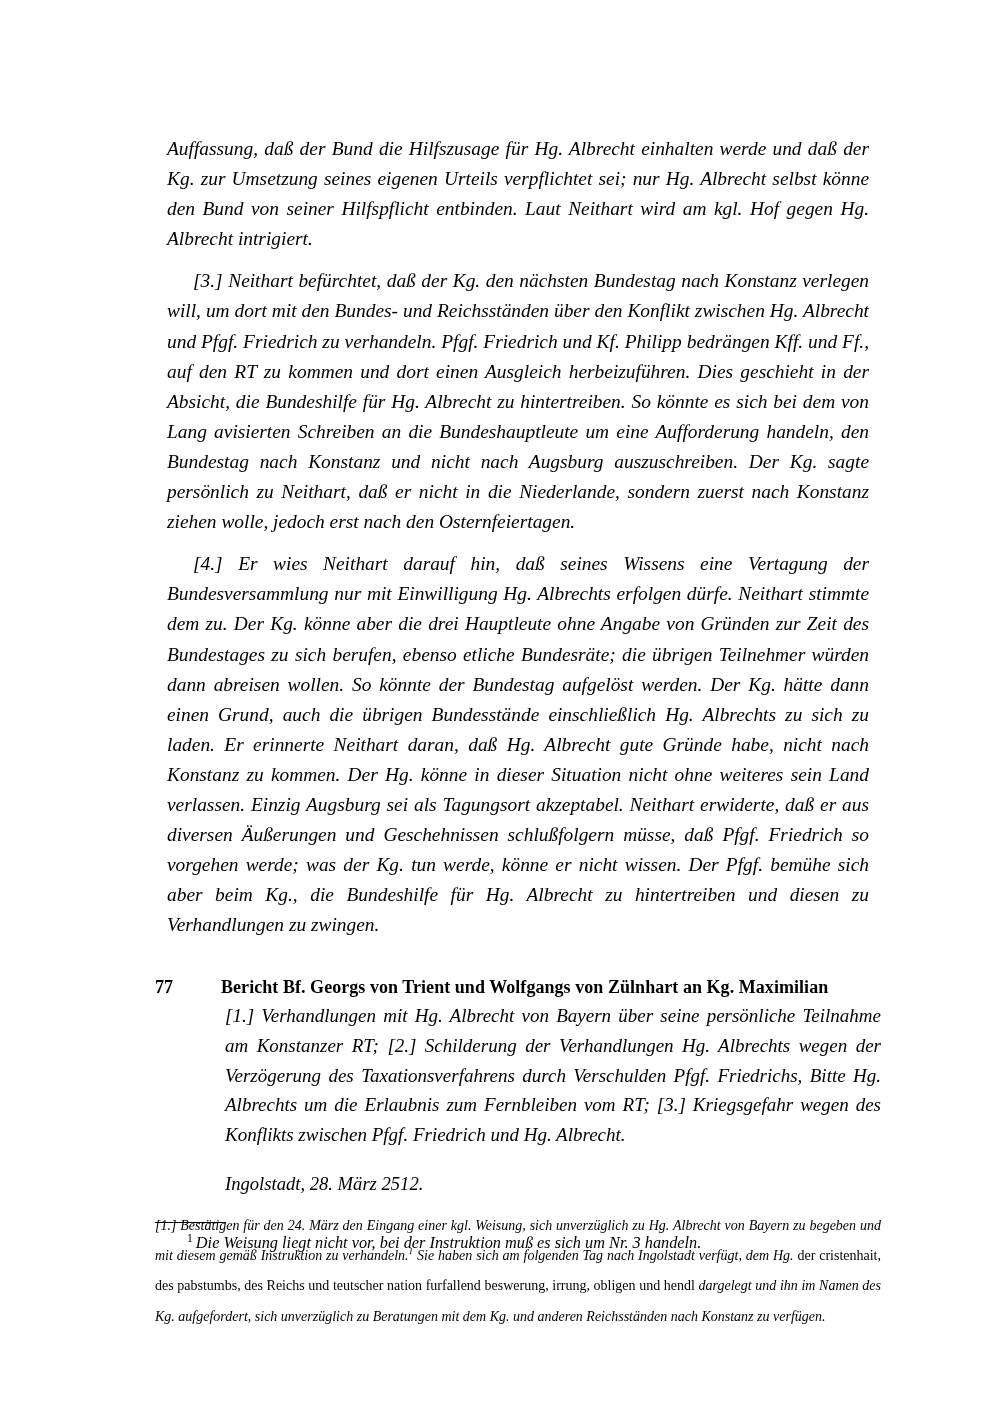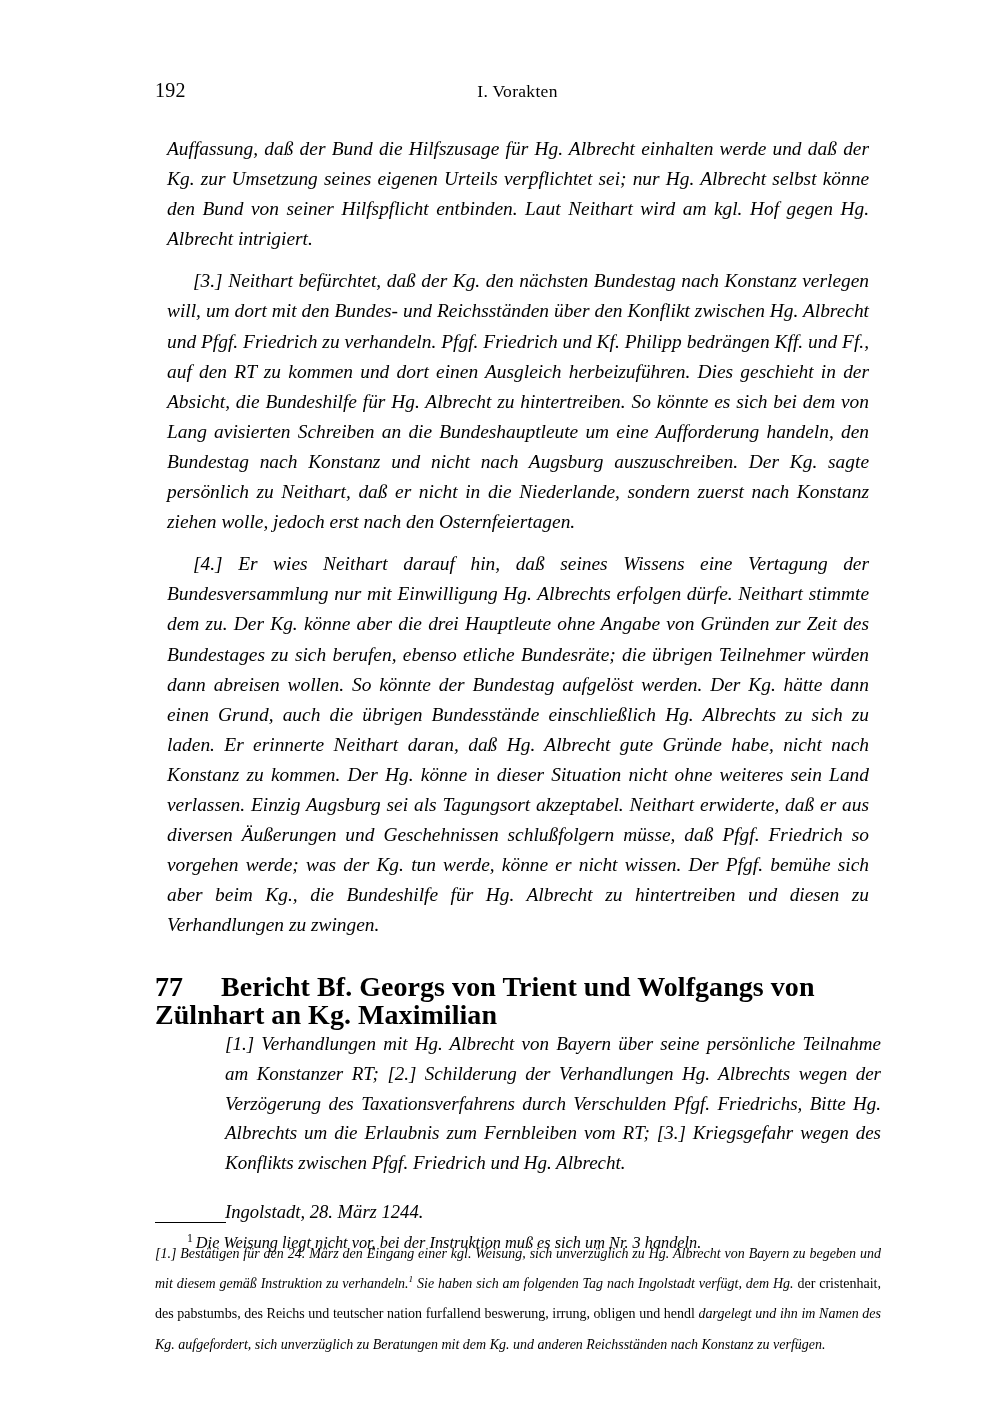--- a/index.html
+++ b/index.html
@@ -73,21 +73,21 @@
     margin-top: 0;
   }
 
   
   .doc-heading {
     position: relative;
     margin-top: 33px;
     margin-bottom: 0;
     font-style: normal;
     font-weight: bold;
-    font-size: 28px;
+    font-size: 18px;
     line-height: 28px;
     text-align: left;
     letter-spacing: 0.05px;
   }
   .doc-heading .num {
     display: inline-block;
     width: 66px;
     font-weight: bold;
   }
 
@@ -154,41 +154,37 @@
     vertical-align: super;
     line-height: 0;
     padding-right: 3px;
   }
 </style>
 </head>
 <body>
 
 <div class="page">
 
-  <div class="running-head">
-    <span class="folio">192</span>
-    <span class="head-title">I. Vorakten</span>
-  </div>
 
   <div class="body-col">
 
     <p>Auffassung, daß der Bund die Hilfszusage für Hg. Albrecht einhalten werde und daß der Kg. zur Umsetzung seines eigenen Urteils verpflichtet sei; nur Hg. Albrecht selbst könne den Bund von seiner Hilfspflicht entbinden. Laut Neithart wird am kgl. Hof gegen Hg. Albrecht intrigiert.</p>
 
     <p class="indent-first">[3.] Neithart befürchtet, daß der Kg. den nächsten Bundestag nach Konstanz verlegen will, um dort mit den Bundes- und Reichsständen über den Konflikt zwischen Hg. Albrecht und Pfgf. Friedrich zu verhandeln. Pfgf. Friedrich und Kf. Philipp bedrängen Kff. und Ff., auf den RT zu kommen und dort einen Ausgleich herbeizuführen. Dies geschieht in der Absicht, die Bundeshilfe für Hg. Albrecht zu hintertreiben. So könnte es sich bei dem von Lang avisierten Schreiben an die Bundeshauptleute um eine Aufforderung handeln, den Bundestag nach Konstanz und nicht nach Augsburg auszuschreiben. Der Kg. sagte persönlich zu Neithart, daß er nicht in die Niederlande, sondern zuerst nach Konstanz ziehen wolle, jedoch erst nach den Osternfeiertagen.</p>
 
     <p class="indent-first">[4.] Er wies Neithart darauf hin, daß seines Wissens eine Vertagung der Bundesversammlung nur mit Einwilligung Hg. Albrechts erfolgen dürfe. Neithart stimmte dem zu. Der Kg. könne aber die drei Hauptleute ohne Angabe von Gründen zur Zeit des Bundestages zu sich berufen, ebenso etliche Bundesräte; die übrigen Teilnehmer würden dann abreisen wollen. So könnte der Bundestag aufgelöst werden. Der Kg. hätte dann einen Grund, auch die übrigen Bundesstände einschließlich Hg. Albrechts zu sich zu laden. Er erinnerte Neithart daran, daß Hg. Albrecht gute Gründe habe, nicht nach Konstanz zu kommen. Der Hg. könne in dieser Situation nicht ohne weiteres sein Land verlassen. Einzig Augsburg sei als Tagungsort akzeptabel. Neithart erwiderte, daß er aus diversen Äußerungen und Geschehnissen schlußfolgern müsse, daß Pfgf. Friedrich so vorgehen werde; was der Kg. tun werde, könne er nicht wissen. Der Pfgf. bemühe sich aber beim Kg., die Bundeshilfe für Hg. Albrecht zu hintertreiben und diesen zu Verhandlungen zu zwingen.</p>
 
     <div class="doc-heading">
       <span class="num">77</span><span>Bericht Bf. Georgs von Trient und Wolfgangs von Zülnhart an Kg. Maximilian</span>
     </div>
 
     <div class="regest">[1.] Verhandlungen mit Hg. Albrecht von Bayern über seine persönliche Teilnahme am Konstanzer RT; [2.] Schilderung der Verhandlungen Hg. Albrechts wegen der Verzögerung des Taxationsverfahrens durch Verschulden Pfgf. Friedrichs, Bitte Hg. Albrechts um die Erlaubnis zum Fernbleiben vom RT; [3.] Kriegsgefahr wegen des Konflikts zwischen Pfgf. Friedrich und Hg. Albrecht.</div>
 
     <div class="source-lines">
-      <div>Ingolstadt, 28. März 1244.</div>
+      <div>Ingolstadt, 28. März 2512.</div>
     </div>
 
     <div class="main-text">
       <span>[1.] Bestätigen für den 24. März den Eingang einer kgl. Weisung, sich unverzüglich zu Hg. Albrecht von Bayern zu begeben und mit diesem gemäß Instruktion zu verhandeln.</span><sup class="fn">1</sup><span> Sie haben sich am folgenden Tag nach Ingolstadt verfügt, dem Hg. </span><span class="roman">der cristenhait, des pabstumbs, des Reichs und teutscher nation furfallend beswerung, irrung, obligen und hendl </span><span>dargelegt und ihn im Namen des Kg. aufgefordert, sich unverzüglich zu Beratungen mit dem Kg. und anderen Reichsständen nach Konstanz zu verfügen.</span>
     </div>
 
   </div>
 
   <div class="footnote-area">
     <div class="fn-rule"></div>

